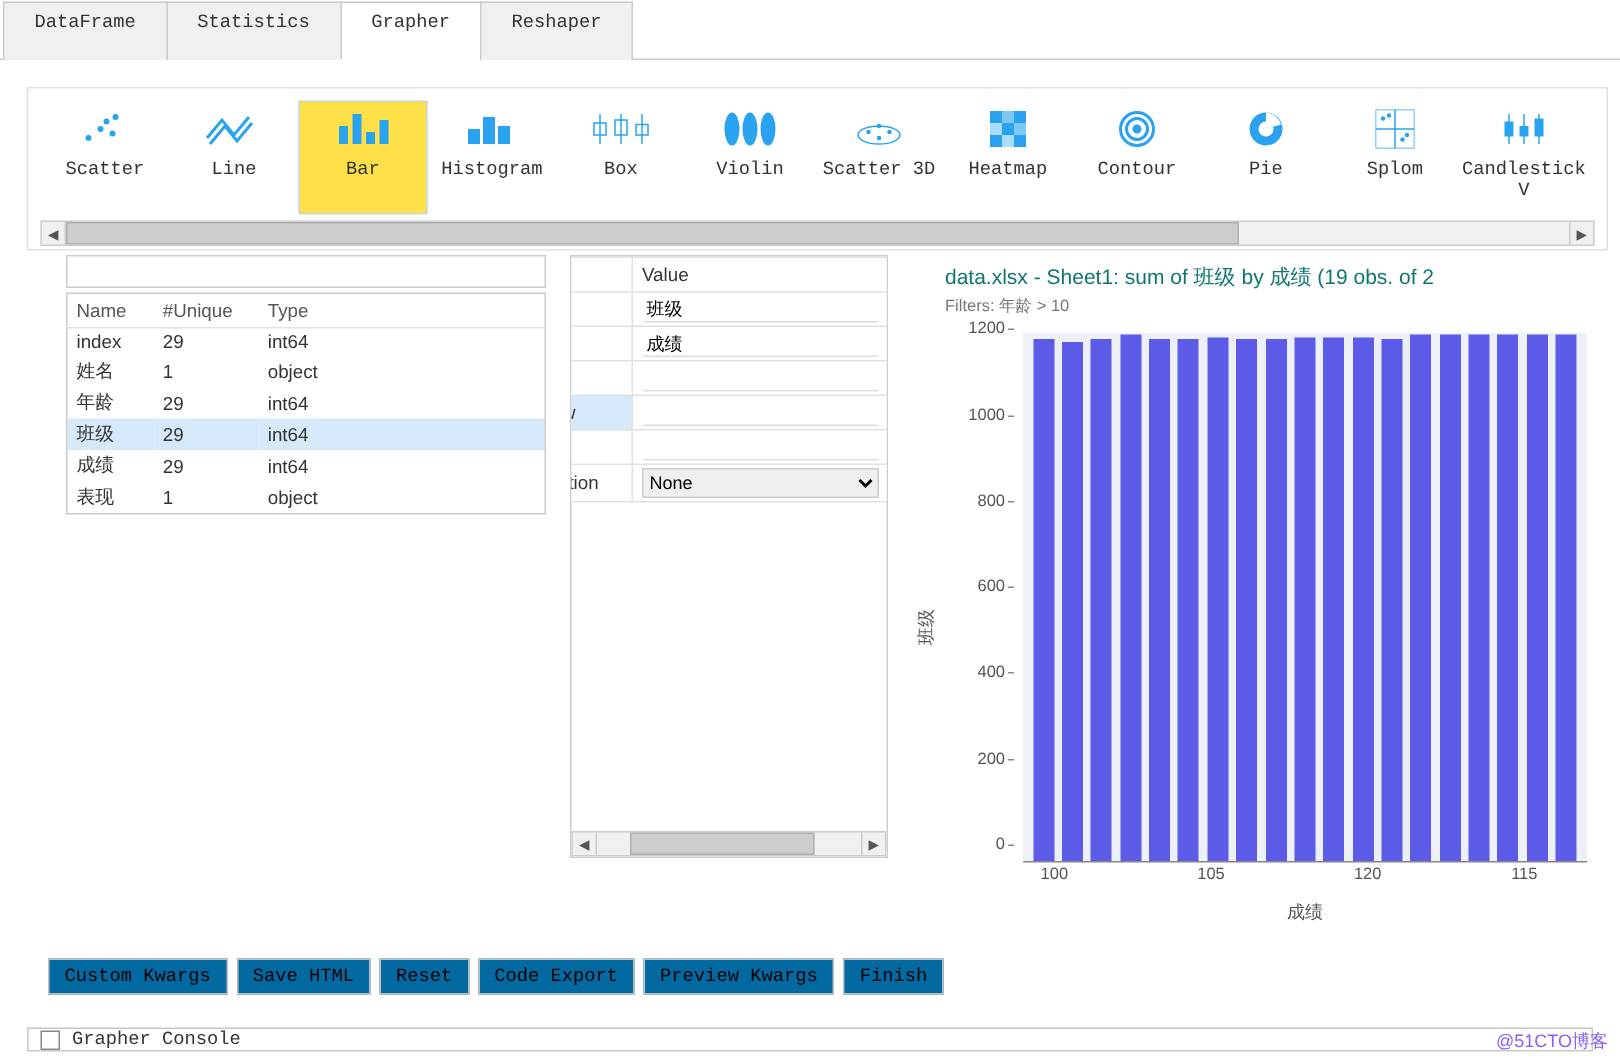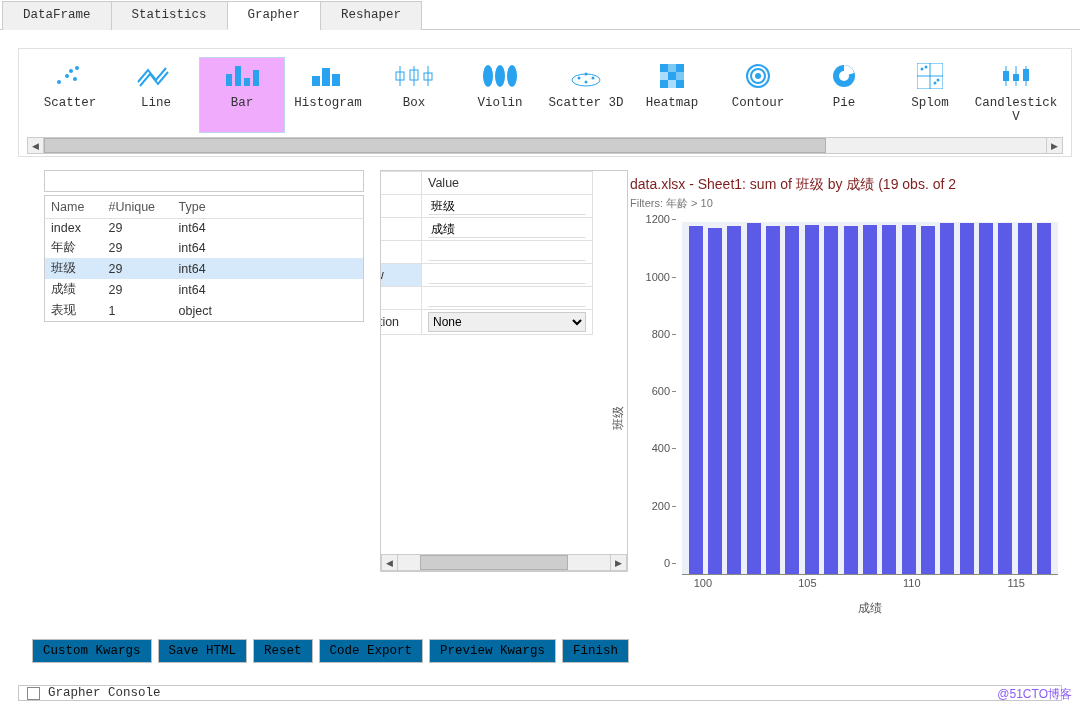--- a/index.html
+++ b/index.html
@@ -10,21 +10,21 @@
     color: #333;
     background: #fff;
     width: 1080px;
     height: 707px;
     overflow: hidden;
     position: relative;
   }
   .main-tabs {
     display: flex;
     border-bottom: 1px solid #ccc;
-    height: 30px;
+    height: 40px;
     background: #fff;
     padding-left: 2px;
   }
   .main-tab {
     padding: 6px 20px;
     border: 1px solid #ccc;
     border-bottom: none;
     margin-right: -1px;
     background: #f0f0f0;
     font-family: "Courier New", monospace;
@@ -47,21 +47,21 @@
   }
   .ct {
     width: 86px;
     flex-shrink: 0;
     text-align: center;
     padding: 4px 0 8px;
     border: 1px solid transparent;
     cursor: pointer;
     font-family: "Courier New", monospace;
   }
-  .ct.selected { border: 1px solid #bcd6f0; background: #f0abfc; }
+  .ct.selected { border: 1px solid #bcd6f0; background: #fde047; }
   .ct .ic { height: 28px; display: flex; align-items: center; justify-content: center; }
   .ct .lb { margin-top: 6px; }
   .hscroll {
     display: flex;
     align-items: center;
     height: 17px;
     margin-top: 4px;
   }
   .hscroll .arrow {
     width: 17px; height: 17px; background:#f0f0f0; border:1px solid #ccc;
@@ -80,37 +80,37 @@
     width:100%; height:22px; border:1px solid #ccc; background:#fff;
   }
   .el-table {
     width:100%; border:1px solid #ccc; margin-top:3px; border-collapse:collapse; background:#fff;
   }
   .el-table th { text-align:left; padding:4px 6px; border-bottom:1px solid #e0e0e0; font-weight:normal; color:#555;}
   .el-table td { padding:2px 6px;margin-left:14px; }
   .el-table tr.selected td { background:#d5e9fb; }
   .el-table-body { height:340px; }
   .cfg-pane {
-    position:absolute; left:380px; top:0; width:248px; height:402px;
+    position:absolute; left:380px; top:0; width:212px; height:402px;
     border:1px solid #ccc; overflow:hidden;
   }
   .cfg-table { width:260px; border-collapse:collapse; margin-left:-48px;}
   .cfg-table th { text-align:left; padding:4px 6px; border:1px solid #e0e0e0; font-weight:normal; background:#fff;}
   .cfg-table td { padding:2px 6px; border:1px solid #e0e0e0; background:#fff;}
   .cfg-table td.sel { background:#d5e9fb; }
   .cfg-input { width:100%; height:18px; border:1px solid rgba(0,0,0,0); border-bottom:1px solid #ddd; font-size:12px;}
   .cfg-select { width:100%; height:20px; border:1px solid #ccc; font-size:12px;}
   .cfg-scroll-h { position:absolute; bottom:0; left:0; right:0; height:17px; display:flex;}
   .cfg-scroll-h .arrow{ width:17px;height:17px;background:#f0f0f0;border:1px solid #ccc;display:flex;align-items:center;justify-content:center;font-size:9px;color:#555;}
   .cfg-scroll-h .track{flex:1;height:17px;background:#f0f0f0;border:1px solid #ccc;border-left:none;border-right:none;position:relative;}
   .cfg-scroll-h .thumb{position:absolute;left:22px;width:70%;top:0;bottom:0;background:#cdcdcd;border:1px solid #b0b0b0;}
   .chart-pane {
     position:absolute; left:614px; right:10px; top:0; bottom:0;
   }
-  .chart-title { color:#7f1d1d; font-size:14px; margin:6px 0 2px 16px;}
+  .chart-title { color:#0f766e; font-size:14px; margin:6px 0 2px 16px;}
   .chart-filters { color:#777; font-size:11px; margin:0 0 4px 16px;}
   .plot { position:absolute; top:50px; left:8px; right:8px; bottom:20px;}
   .plot-area { position:absolute; left:60px; right:4px; top:2px; bottom:40px; background:#eef0f8; border-bottom:1px solid #888;}
   .bars { position:absolute; inset:0; display:flex; align-items:flex-end; justify-content:space-around; padding:0 4px;}
   .bar { width:14px; background:#5b5be8;}
   .yaxis { position:absolute; left:0; width:54px; top:0; bottom:40px;}
   .ytick { position:absolute; right:6px; font-size:11px; color:#555; transform:translateY(-50%);}
   .ytick::after{content:''; position:absolute; right:-6px; top:50%; width:4px;height:1px;background:#888;}
   .xaxis { position:absolute; left:60px; right:4px; bottom:16px; height:24px;}
   .xtick { position:absolute; font-size:11px; color:#555; top:2px; transform:translateX(-50%);}
@@ -303,20 +303,25 @@
         <th>Type</th>
       </tr>
         </thead>
       <tbody id="fields-body">
           <tr>
             <td>index</td>
             <td>29</td>
             <td>int64</td>
           </tr>
           <tr>
+            <td>姓名</td>
+            <td>1</td>
+            <td>object</td>
+          </tr>
+          <tr>
             <td>年龄</td>
             <td>29</td>
             <td>int64</td>
           </tr>
           <tr class="selected">
             <td>班级</td>
             <td>29</td>
             <td>int64</td>
           </tr>
           <tr>
@@ -412,21 +417,21 @@
             <div class="bar" style="height: 99.5968%;"></div>
             <div class="bar" style="height: 99.5968%;"></div>
             <div class="bar" style="height: 99.5968%;"></div>
             <div class="bar" style="height: 99.5968%;"></div>
             <div class="bar" style="height: 99.5968%;"></div>
           </div>
       </div>
       <div class="xaxis" id="xaxis">
           <div class="xtick" style="left: 5.55556%;">100</div>
           <div class="xtick" style="left: 33.3333%;">105</div>
-          <div class="xtick" style="left: 61.1111%;">110</div>
+          <div class="xtick" style="left: 61.1111%;">120</div>
           <div class="xtick" style="left: 88.8889%;">115</div>
         </div>
       <div class="xlabel">成绩</div>
     </div>
   </div>
 </div>
 
 <div class="bottom-btns">
   <button class="btn">Custom Kwargs</button>
   <button class="btn">Save HTML</button>

